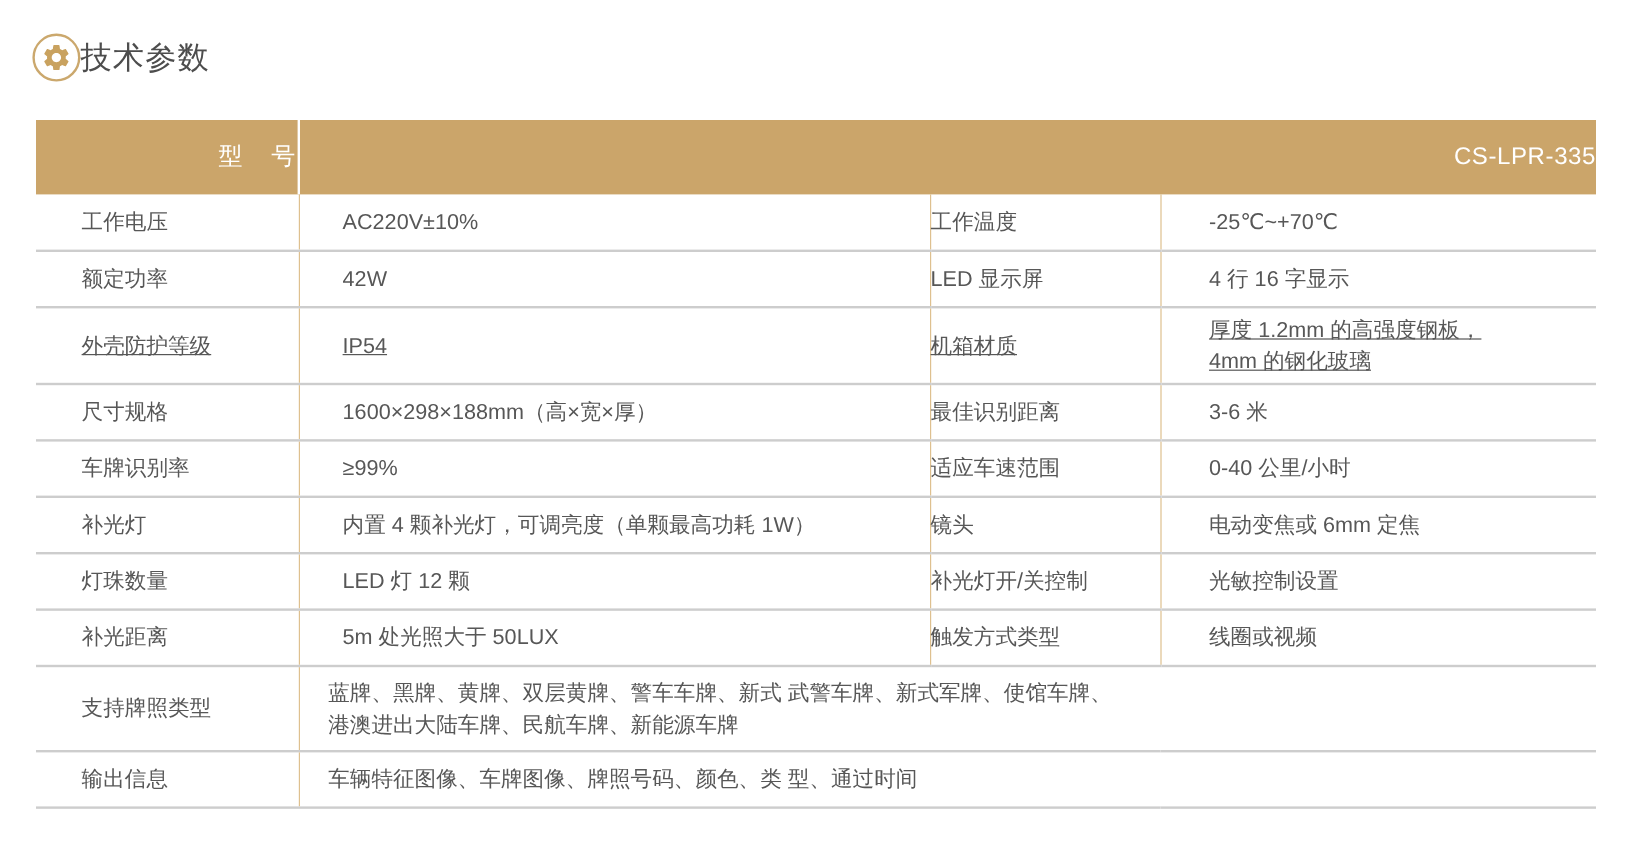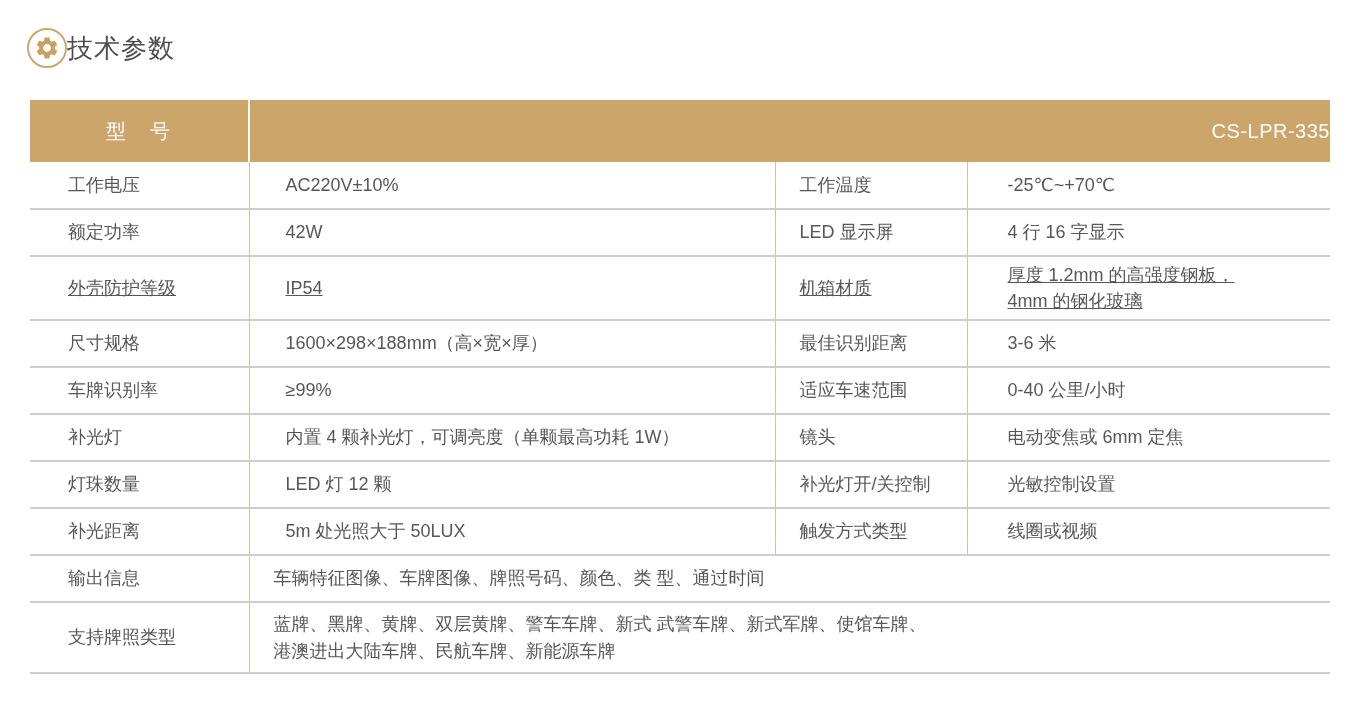--- a/index.html
+++ b/index.html
@@ -20,30 +20,30 @@
                 border-collapse: collapse; table-layout: fixed; }
   .spec-table col.c1 { width: 219px; }
   .spec-table col.c2 { width: 526px; }
   .spec-table col.c3 { width: 192px; }
   .spec-table col.c4 { width: 363px; }
 
   .spec-table td { font-size: 18px; line-height: 1.45; vertical-align: middle; }
 
   
   tr.head td { background: #cba56a; color: #ffffff; height: 62px; font-size: 20px; }
-  tr.head td.model-label { text-align: center; letter-spacing: 2px; }
+  tr.head td.model-label { text-align: right; letter-spacing: 2px; }
   tr.head td.model-value { text-align: right; border-left: 2px solid #ffffff; letter-spacing: 0.5px; }
 
   
   tr.row { height: 47px; }
   tr.row td { border-bottom: 2px solid #cdcdcd; }
   tr.row td.v1, tr.row td.l2, tr.row td.v2, tr.row td.vspan { border-left: 1px solid #dec08f; }
   td.l1 { padding-left: 38px; }
   td.v1 { padding-left: 36px; }
-  td.l2 { padding-left: 24px; }
+  td.l2 { }
   td.v2 { padding-left: 40px; }
   td.vspan { padding-left: 24px; }
   tr.tall { height: 64px; text-decoration: underline; }
   tr.tall2 { height: 71px; }
   .wrap { white-space: pre-line; }
 </style>
 </head>
 <body>
 
 <div class="page">
@@ -121,26 +121,26 @@
       <td class="v2">光敏控制设置</td>
     </tr>
 
     <tr class="row">
       <td class="l1">补光距离</td>
       <td class="v1">5m 处光照大于 50LUX</td>
       <td class="l2">触发方式类型</td>
       <td class="v2">线圈或视频</td>
     </tr>
 
-    <tr class="row">
-      <td class="l1">输出信息</td>
-      <td class="vspan" colspan="3">车辆特征图像、车牌图像、牌照号码、颜色、类 型、通过时间</td>
-    </tr>
-
     <tr class="row tall2">
       <td class="l1">支持牌照类型</td>
       <td class="vspan wrap" colspan="3">蓝牌、黑牌、黄牌、双层黄牌、警车车牌、新式 武警车牌、新式军牌、使馆车牌、
 港澳进出大陆车牌、民航车牌、新能源车牌</td>
+    </tr>
+
+    <tr class="row">
+      <td class="l1">输出信息</td>
+      <td class="vspan" colspan="3">车辆特征图像、车牌图像、牌照号码、颜色、类 型、通过时间</td>
     </tr>
   </tbody>
     </table>
 
 </div>
 
 </body></html>

